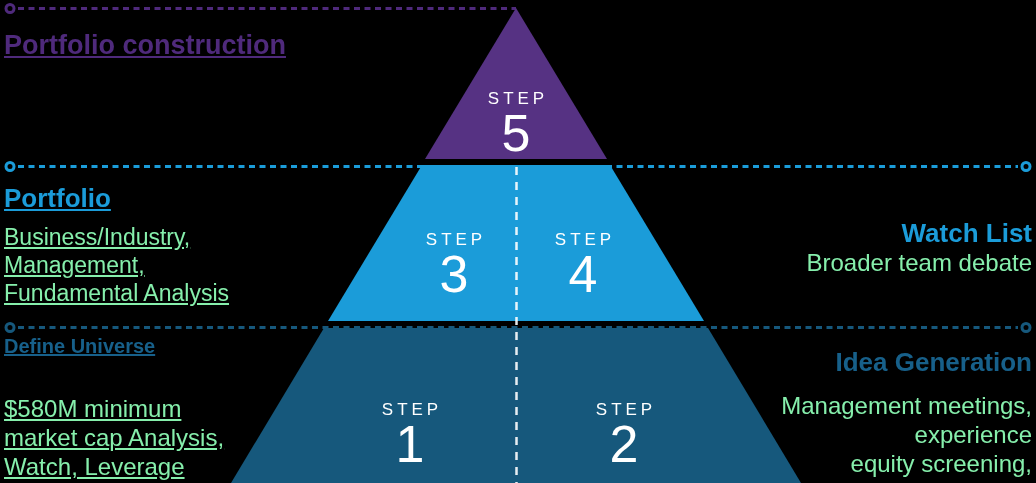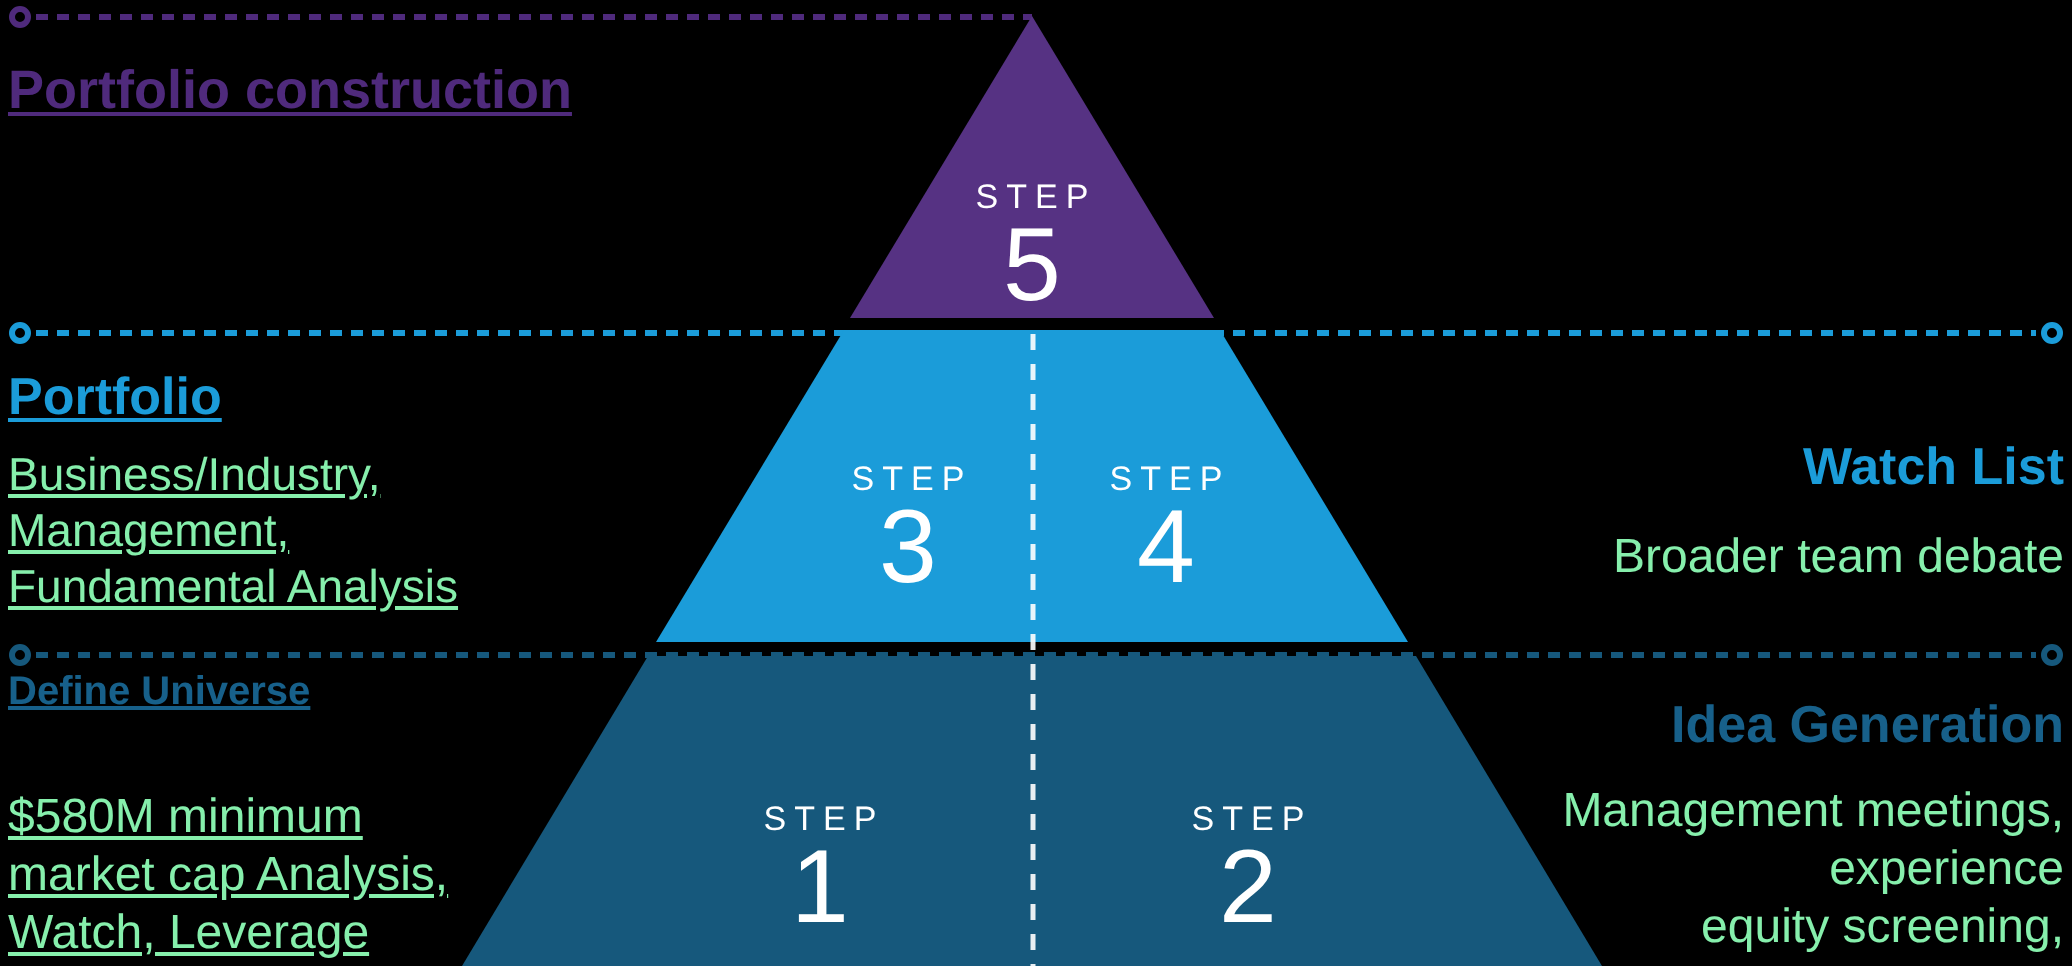--- a/index.html
+++ b/index.html
@@ -89,21 +89,21 @@
   </div>
 
   <div class="heading h-teal left-col" style="top:335px;font-size:20px;">Define Universe</div>
   <div class="body-text left-col" style="top:394px;">
     <div>$580M minimum</div>
     <div>market cap Analysis,</div>
     <div>Watch, Leverage</div>
   </div>
 
   <div class="heading h-blue right-col" style="top:187px;margin-top:31px;">Watch List</div>
-  <div class="body-text right-col" style="top:264px;margin-left:36px;">
+  <div class="body-text right-col" style="top:248px;margin-left:36px;">
     <div>Broader team debate</div>
   </div>
 
   <div class="heading h-teal right-col" style="top:347px;">Idea Generation</div>
   <div class="body-text right-col" style="top:391px;">
     <div>Management meetings,</div>
     <div>experience</div>
     <div>equity screening,</div>
   </div>
 

